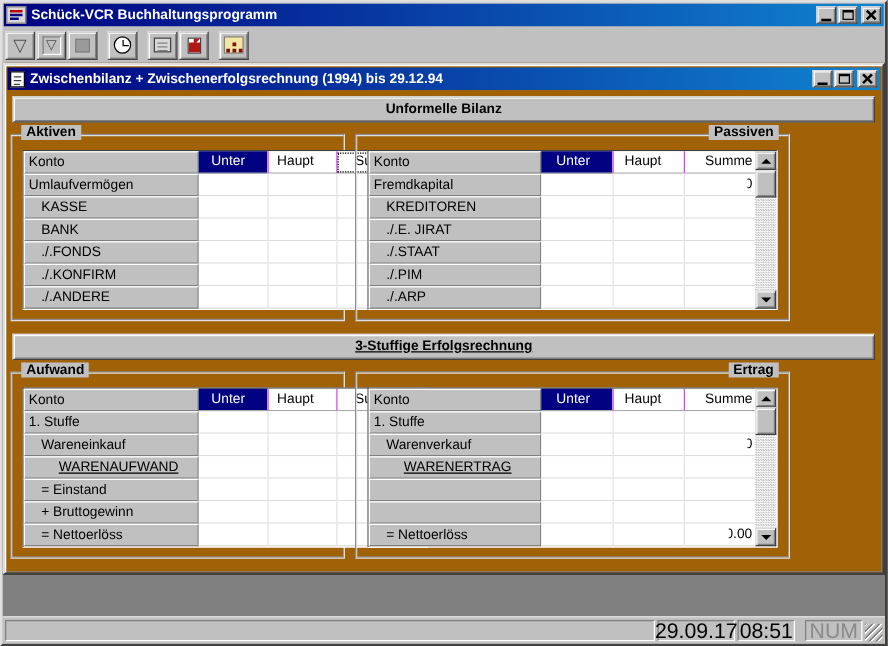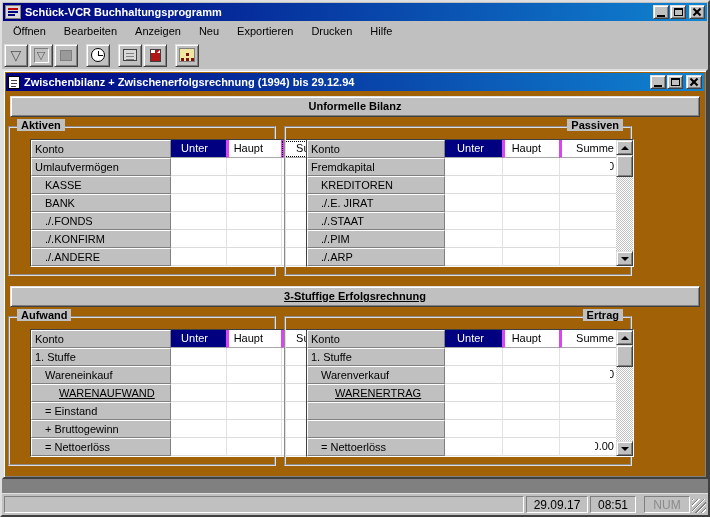--- a/index.html
+++ b/index.html
@@ -68,34 +68,34 @@
           box-shadow:inset 1px 1px 0 #fff,inset -1px -1px 0 #808080;
           font-size:11px;font-weight:bold;text-align:center;line-height:19px;}
   .bigbtn.second{margin-top:10px;text-decoration:underline;}
   .grprow{display:flex;gap:8px;margin-top:9px;}
   .grp{position:relative;height:150px;border:2px groove #dfdfdf;}
   .grp.gl{width:268px;} .grp.gr{width:348px;}
   .grplabel{position:absolute;top:-9px;left:7px;background:#c0c0c0;padding:0 4px;
             font-size:11px;font-weight:bold;}
   .grplabel.right{left:auto;right:7px;}
   
-  .tbl{position:absolute;left:20px;top:11px;display:flex;
+  .tbl{position:absolute;left:8px;top:11px;display:flex;
        border:1px solid;border-color:#404040 #fff #fff #404040;background:#fff;
        --lw:140px;--cw:55px;}
   .grp.gr .tbl{--lw:138px;--cw:57px;}
   .grid{display:flex;flex-direction:column;}
   .trow{display:flex;height:18px;}
   .cell{height:18px;font-size:11px;line-height:16px;overflow:hidden;white-space:nowrap;}
   .lbl{width:var(--lw);background:#c0c0c0;border:1px solid;border-color:#fff #808080 #808080 #fff;
        padding-left:3px;}
   .ind1{padding-left:13px;} .ind2{padding-left:27px;text-decoration:underline;}
   .d{width:var(--cw);background:#fff;border-bottom:1px solid #dcdcdc;}
   .d.haupt,.d.summe{border-left:1px solid #e2e2e2;}
   .head .d{text-align:right;padding-right:18px;}
-  .head .d.haupt,.head .d.summe{border-left:3px solid #d946ef;border-bottom:1px solid #a8a8a8;}
+  .head .d.haupt,.head .d.summe{border-left:1px solid #d946ef;border-bottom:1px solid #a8a8a8;}
   .head .d.unter{border-bottom:1px solid #a8a8a8;}
   .sel{background:#000080;color:#fff;}
   .focus{outline:1px dotted #000;outline-offset:-2px;}
   .d.summe{text-align:right;padding-right:2px;}
   .val{display:inline-block;direction:rtl;overflow:hidden;vertical-align:top;height:16px;}
   .clip-half{width:4px;} .clip-two{width:12px;} .clip-most{width:19px;}
   
   .sb{width:17px;display:flex;flex-direction:column;}
   .sbtn{height:15px;background:#c0c0c0;border:1px solid;border-color:#dfdfdf #404040 #404040 #dfdfdf;
         box-shadow:inset 1px 1px 0 #fff,inset -1px -1px 0 #808080;
@@ -106,21 +106,21 @@
   .shaft{flex:1;position:relative;background-color:#fff;
          background-image:conic-gradient(#c0c0c0 25%,#0000 0 50%,#c0c0c0 0 75%,#0000 0);
          background-size:2px 2px;}
   .thumb{position:absolute;top:0;left:0;right:0;height:22px;background:#c0c0c0;
          border:1px solid;border-color:#dfdfdf #404040 #404040 #dfdfdf;
          box-shadow:inset 1px 1px 0 #fff,inset -1px -1px 0 #808080;}
   
   .status{height:22px;border-top:1px solid #dfdfdf;display:flex;align-items:center;
           gap:2px;padding:2px 2px 2px 2px;background:#c0c0c0;}
   .panel{height:17px;border:1px solid;border-color:#808080 #fff #fff #808080;
-         font-size:12px;display:flex;align-items:center;justify-content:center;}
+         font-size:17px;display:flex;align-items:center;justify-content:center;}
   .panel.long{flex:1;}
   .panel.date{width:62px;} .panel.time{width:46px;}
   .panel.num{width:46px;margin-left:6px;color:#8a8a8a;}
   .grip{width:14px;height:14px;align-self:flex-end;
         background:repeating-linear-gradient(-45deg,#c0c0c0 0 2px,#fff 2px 3px,#808080 3px 4px);}
 </style>
 </head>
 <body>
 
 <div class="app">
@@ -137,29 +137,20 @@
       </span>
     <span class="wbtn">
         <i class="g-max"></i>
       </span>
     <span class="wbtn close">
         <i class="g-x1"></i>
         <i class="g-x2"></i>
       </span>
   </div>
 
-  <div class="menubar">
-    <span>Öffnen</span>
-    <span>Bearbeiten</span>
-    <span>Anzeigen</span>
-    <span>Neu</span>
-    <span>Exportieren</span>
-    <span>Drucken</span>
-    <span>Hilfe</span>
-  </div>
 
   <div class="toolbar">
     <div class="tbtn">
         <span class="tri">▽</span>
       </div>
     <div class="tbtn">
         <span class="tribox">
           <span class="tri">▽</span>
         </span>
       </div>

